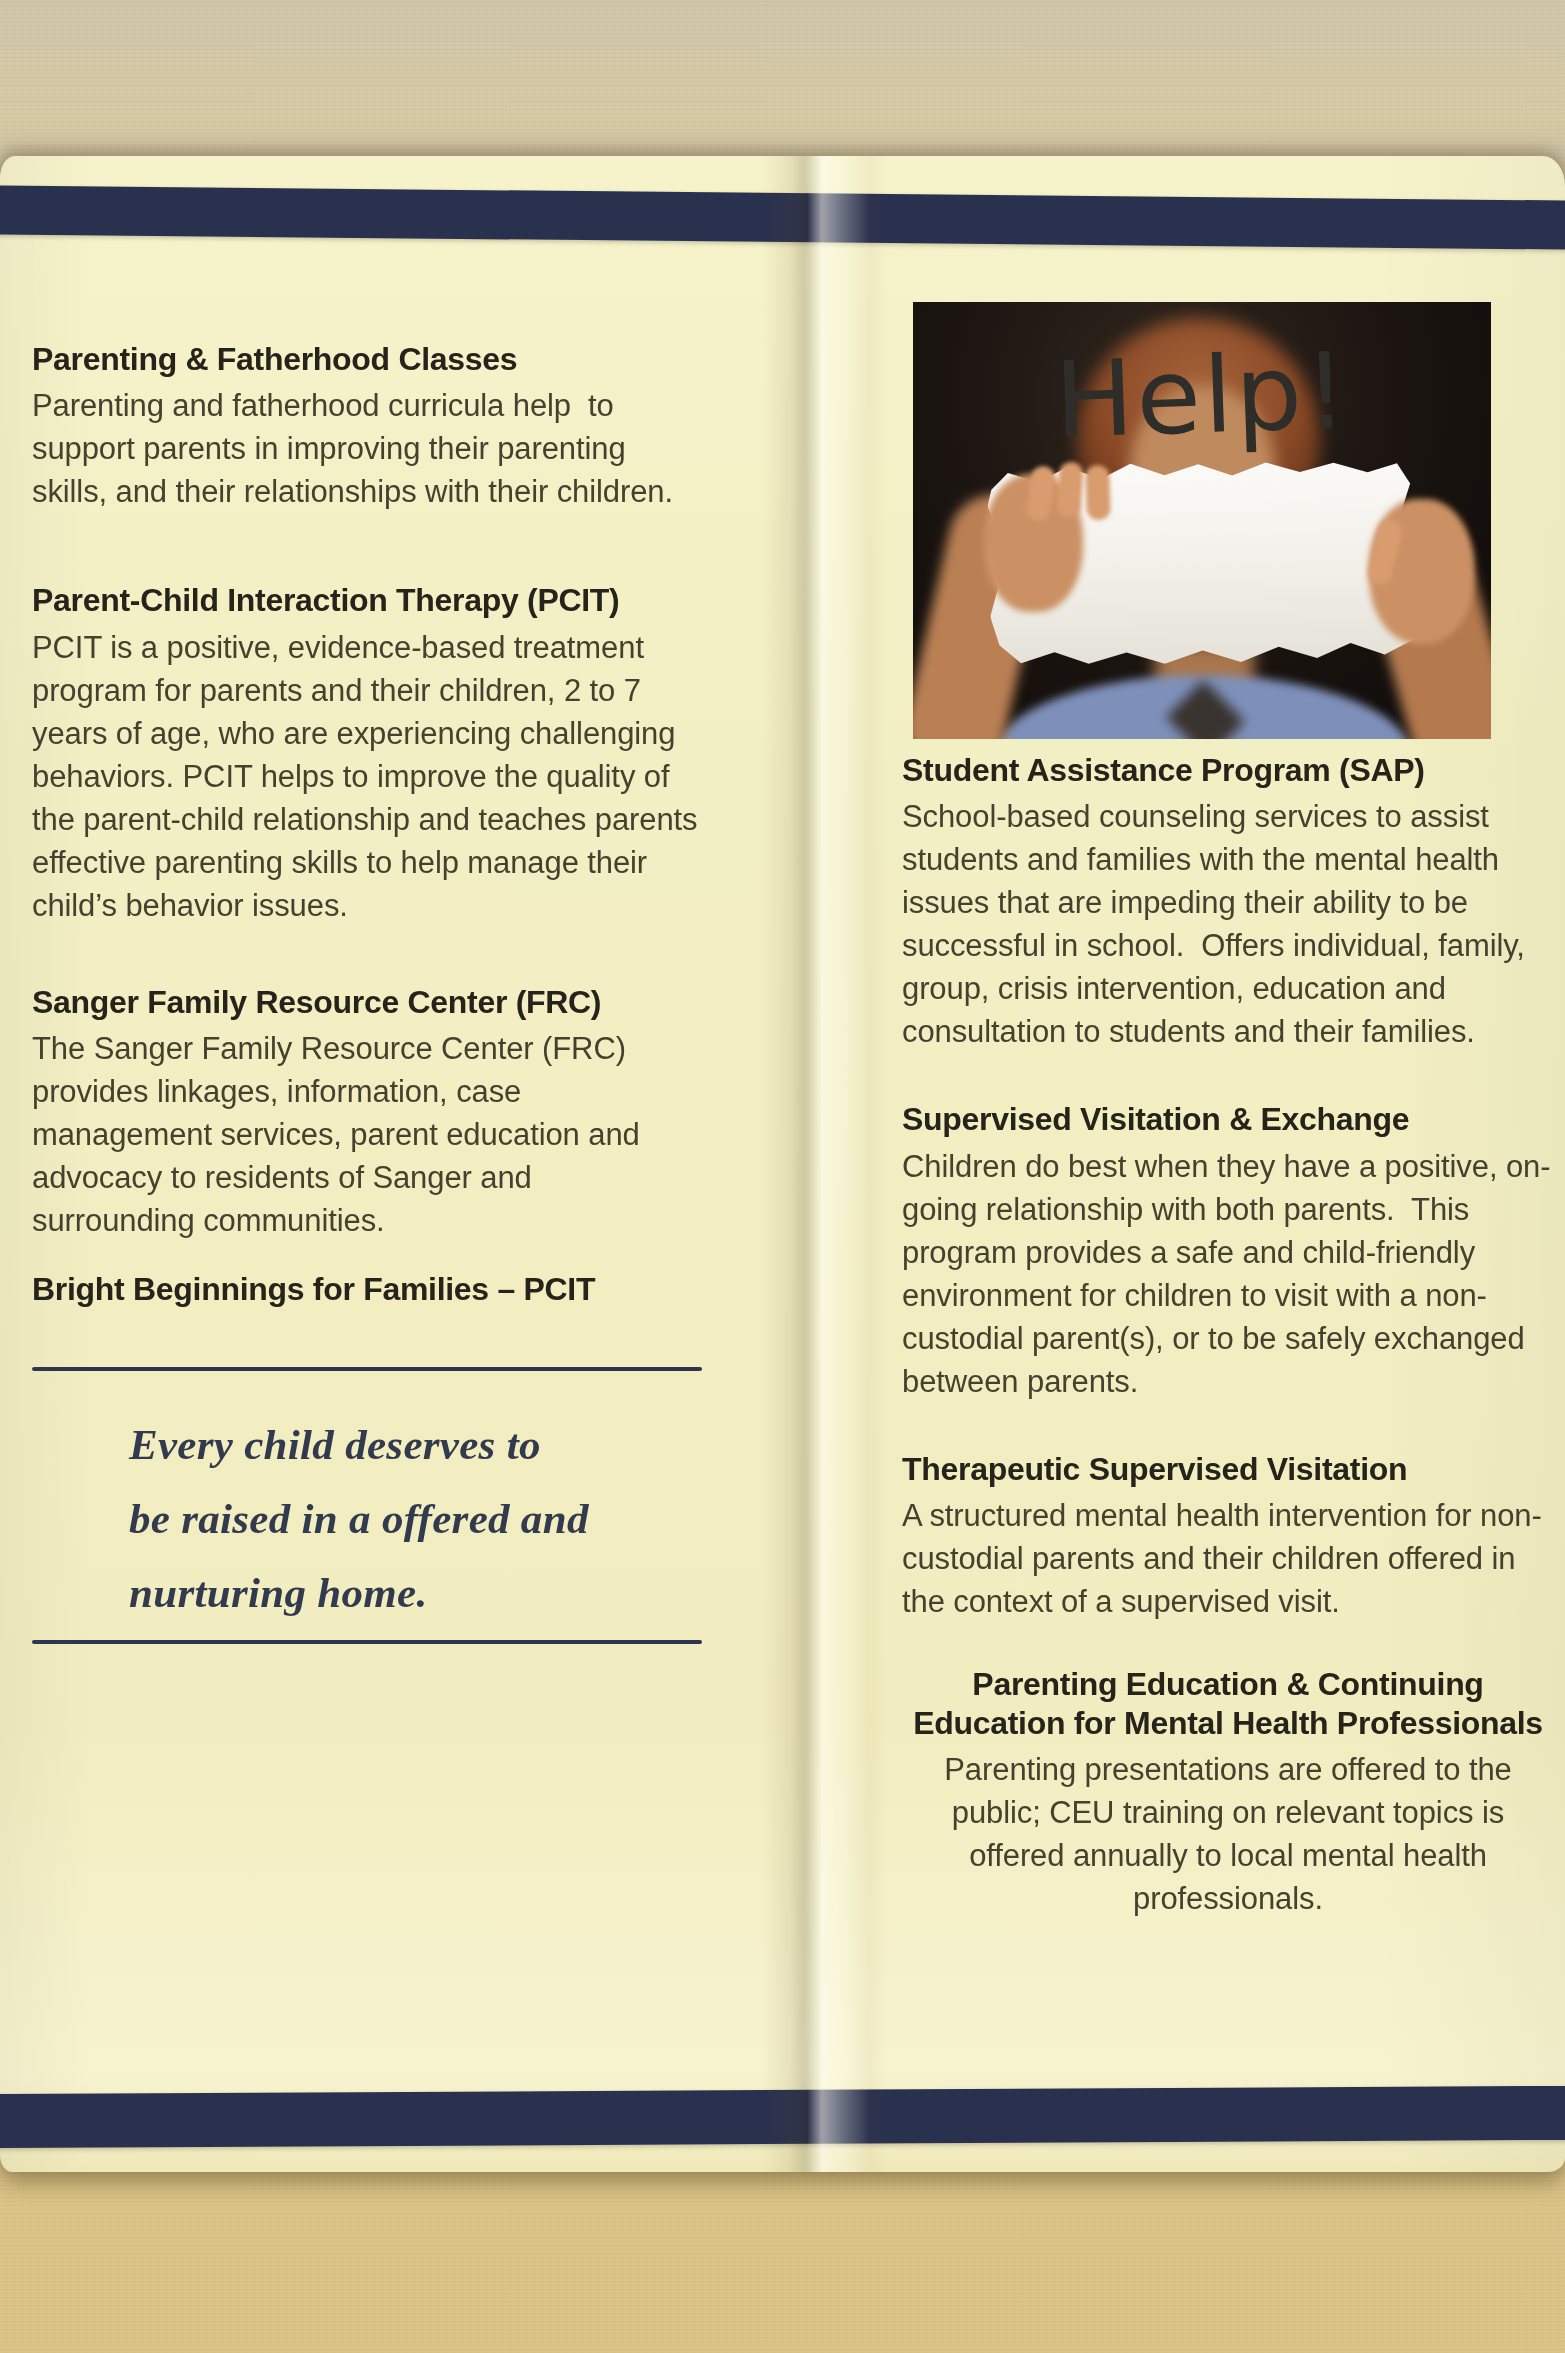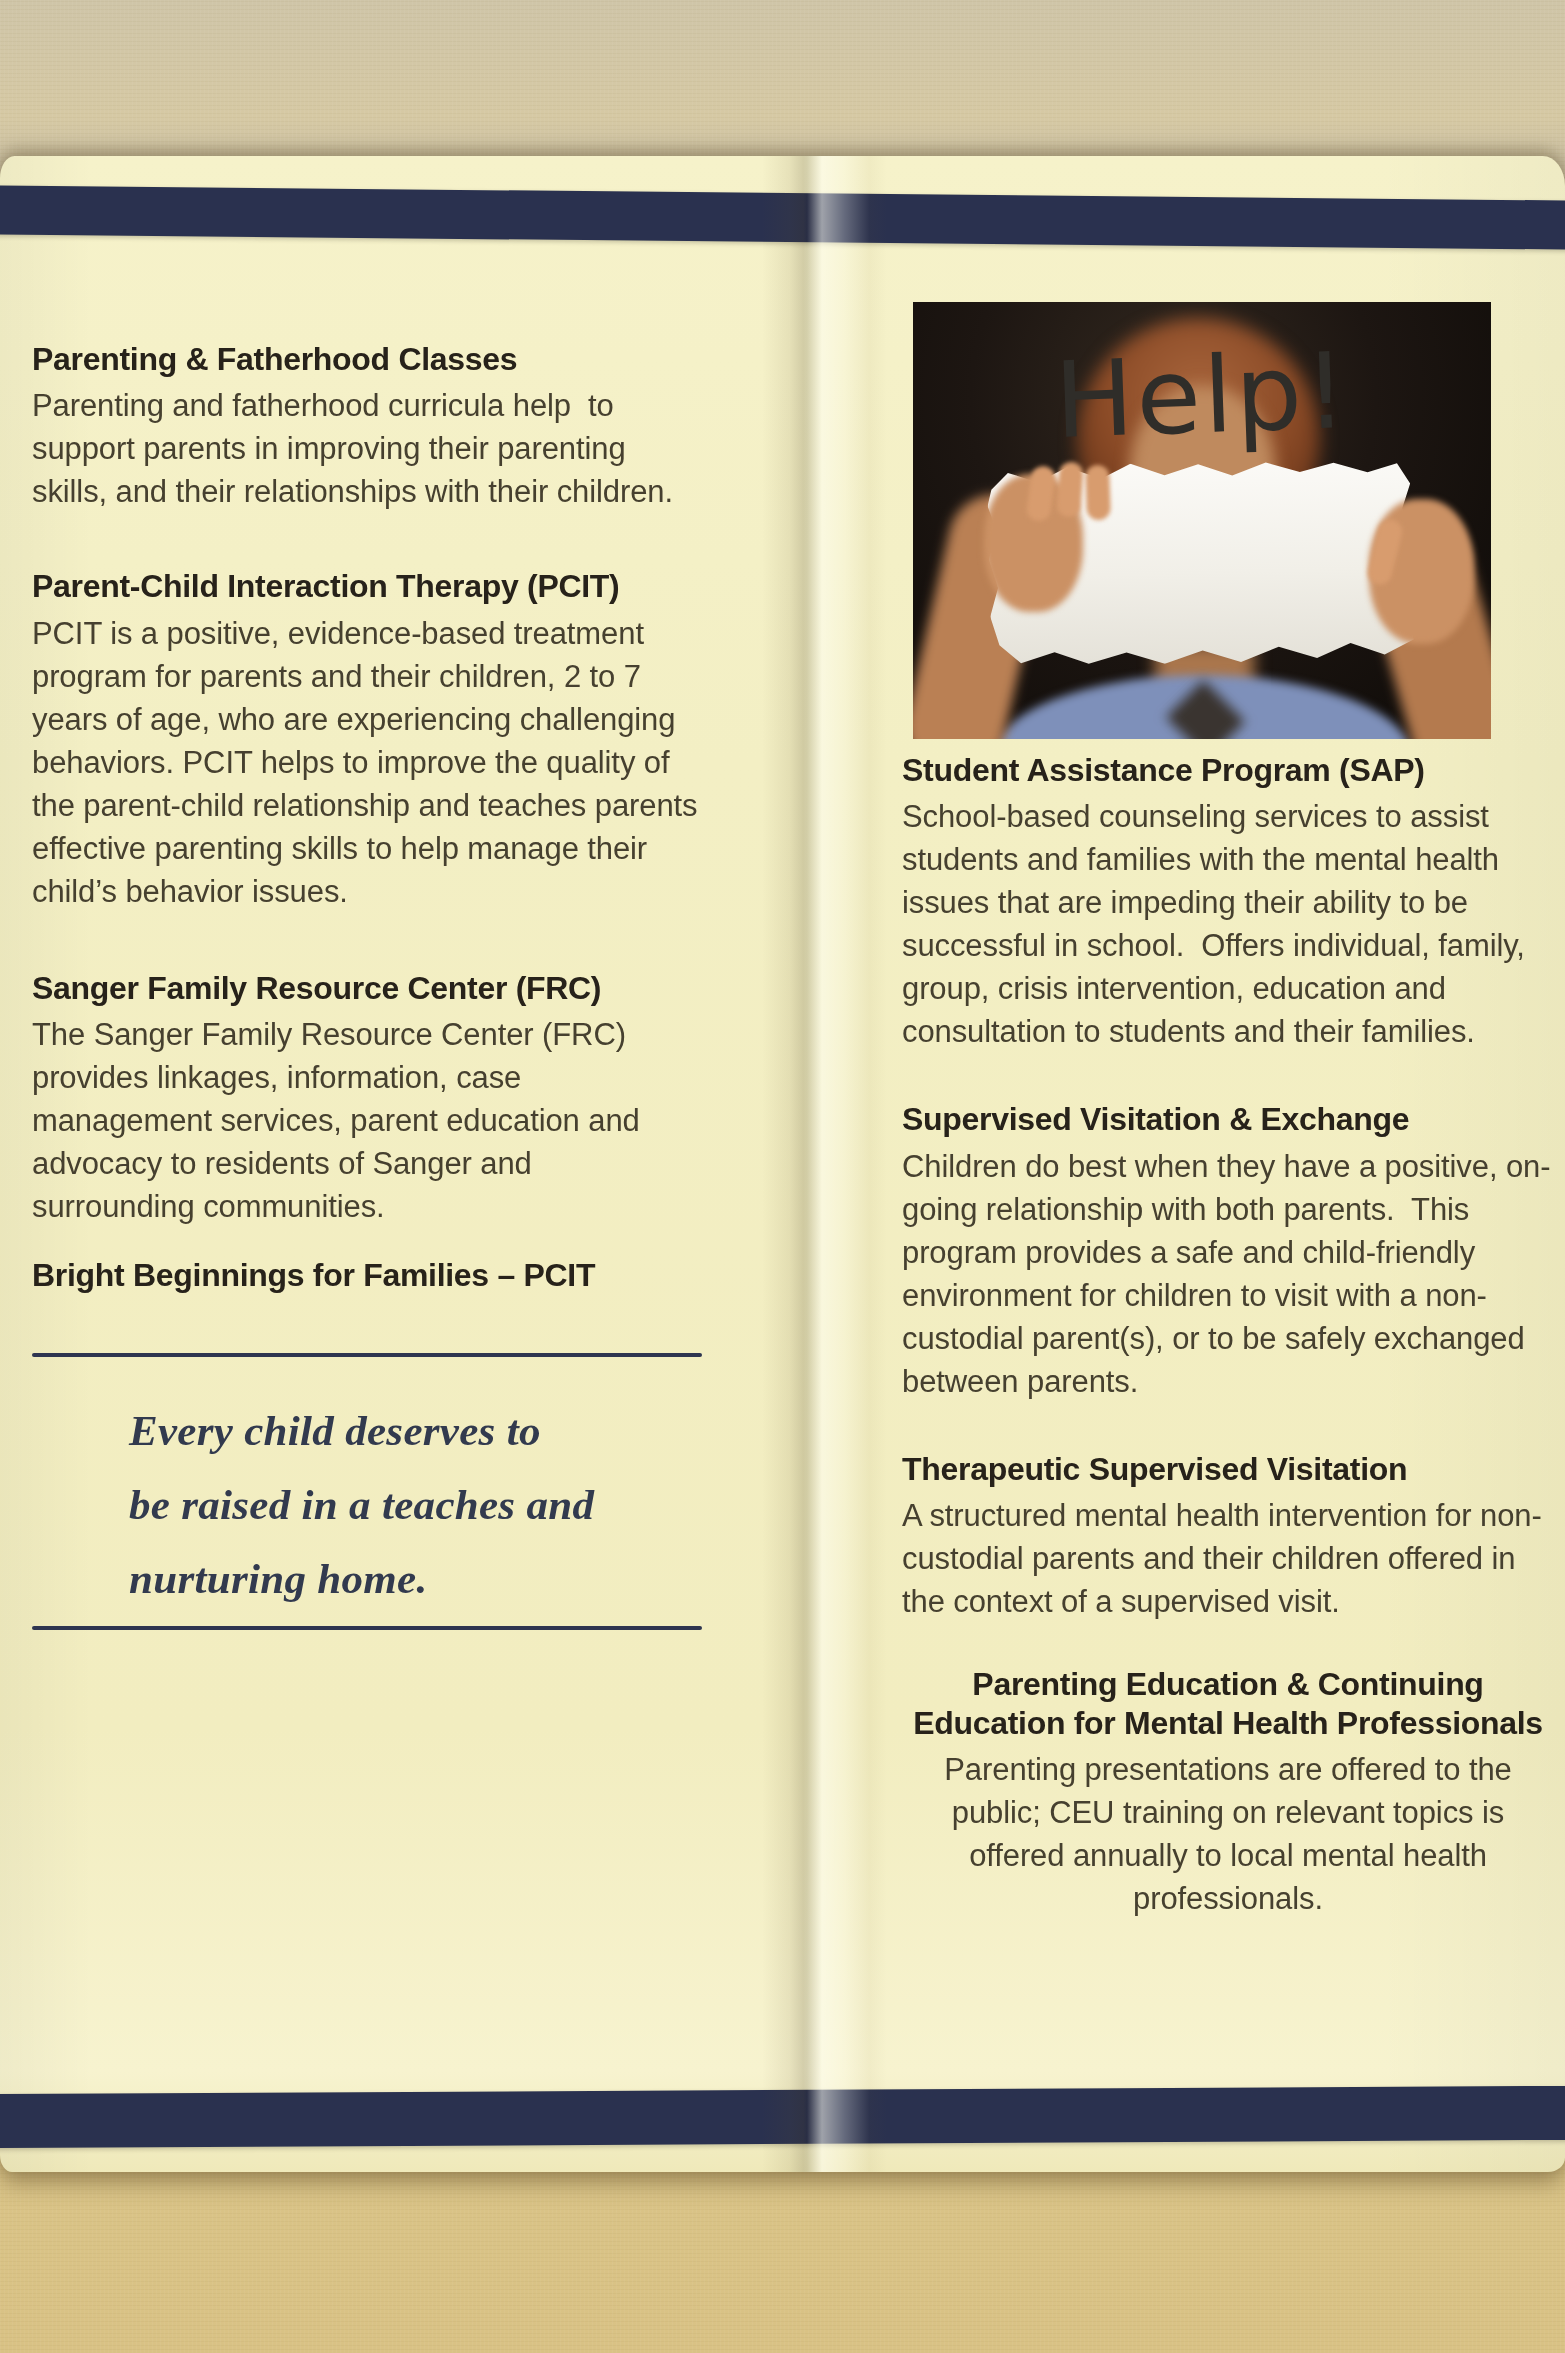--- a/index.html
+++ b/index.html
@@ -139,21 +139,21 @@
     background:linear-gradient(180deg,#fbfaf7 0%,#f1efe8 55%,#e4e1d8 100%);
     transform:rotate(-1.4deg);
     clip-path:polygon(1% 12%,5% 4%,12% 9%,19% 2%,27% 8%,34% 1%,42% 7%,50% 2%,58% 8%,66% 2%,74% 7%,82% 3%,90% 8%,97% 4%,100% 14%,98% 26%,100% 38%,97% 52%,100% 64%,98% 78%,100% 90%,93% 97%,85% 91%,77% 98%,68% 92%,59% 99%,50% 93%,41% 99%,32% 93%,23% 98%,15% 92%,7% 97%,2% 88%,0% 74%,2% 60%,0% 46%,2% 32%,0% 20%);
   }
   .photo .sign-text{
     position:absolute;left:0;right:0;top:42px;z-index:9;text-align:center;
     font:400 105px/105px "DejaVu Sans",sans-serif;
     color:#2f2d29;letter-spacing:2.6px;transform:rotate(-2deg);
   }
   
-  .col-left .s2{margin-top:54px;}
+  .col-left .s2{margin-top:68px;}
   .col-left .s3{margin-top:56px;}
   .col-left .s4{margin-top:28px;}
   .col-right .s1{margin-top:12px;}
   .col-right .s2{margin-top:47px;}
   .col-right .s3{margin-top:47px;}
   .col-right .s4{margin-top:42px;text-align:center;}
 </style>
 </head>
 <body>
 
@@ -182,21 +182,21 @@
     </section>
 
     <section class="s4">
       <h3>Bright Beginnings for Families – PCIT</h3>
     </section>
 
     <div class="quote">
       <div class="rule"></div>
       <div class="quote-lines">
         <div class="quote-line">Every child deserves to</div>
-        <div class="quote-line">be raised in a teaches and</div>
+        <div class="quote-line">be raised in a offered and</div>
         <div class="quote-line">nurturing home.</div>
       </div>
       <div class="rule"></div>
     </div>
 
   </div>
 
   <div class="col col-right">
 
     <figure class="photo" style="margin:0 0 0 10.5px;">

